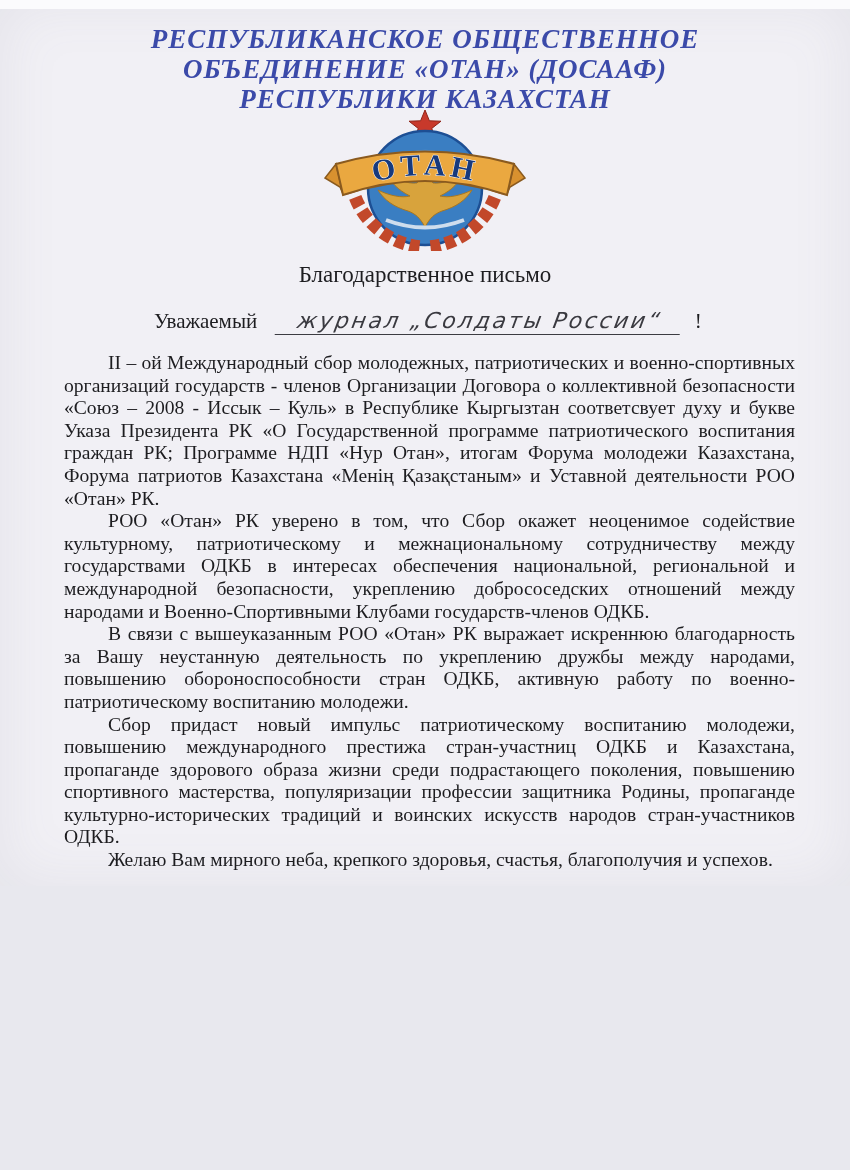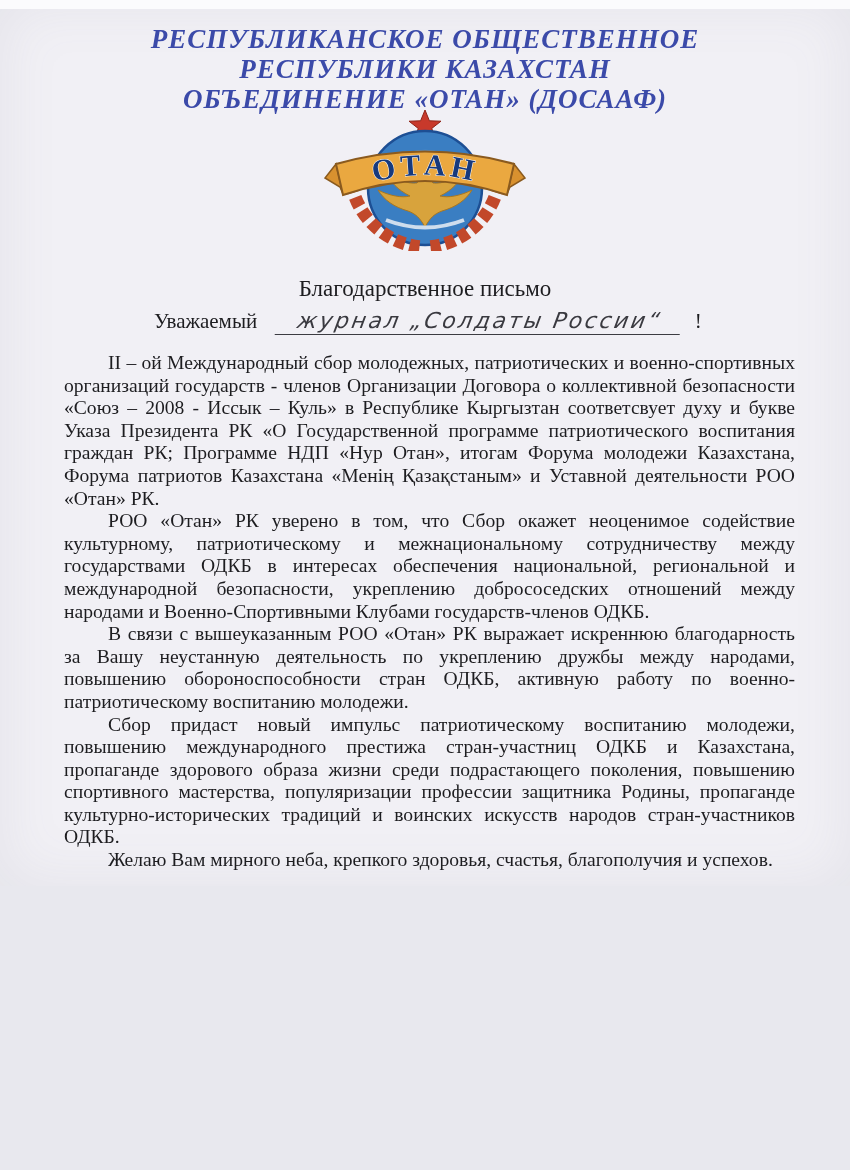--- a/index.html
+++ b/index.html
@@ -29,21 +29,21 @@
     letter-spacing:1px;
     color:#3b4aa9;
   }
   .logo-wrap{
     position:absolute;top:106px;left:50%;
     transform:translateX(-50%);
     width:210px;height:145px;
   }
   
   .title{
-    position:absolute;top:276px;left:0;right:0;
+    position:absolute;top:262px;left:0;right:0;
     text-align:center;
     font-size:23px;color:#1d1d20;
   }
   .salutation{
     position:absolute;top:308px;left:154px;right:56px;
     font-size:21px;color:#1d1d20;
     white-space:nowrap;
   }
   .hand{
     display:inline-block;
@@ -91,22 +91,22 @@
   }
 </style>
 </head>
 <body>
 
 <div class="page">
   <div class="scan-edge-top"></div>
 
   <div class="org-name">
     <div>РЕСПУБЛИКАНСКОЕ ОБЩЕСТВЕННОЕ</div>
+    <div>ОБЪЕДИНЕНИЕ «ОТАН»  (ДОСААФ)</div>
     <div>РЕСПУБЛИКИ КАЗАХСТАН</div>
-    <div>ОБЪЕДИНЕНИЕ «ОТАН»  (ДОСААФ)</div>
   </div>
 
   <div class="logo-wrap">
     <svg viewBox="0 0 210 145" width="210" height="145">
 
       <polygon points="105,4 109.4,14.8 121.0,15.2 111.8,22.4 115.2,33.6 105,27.0 94.8,33.6 98.2,22.4 89.0,15.2 100.6,14.8" fill="#c8392b" stroke="#8f2418" stroke-width="1"></polygon>
 
       <circle cx="105" cy="82" r="57" fill="#3a7ec2" stroke="#1d4f94" stroke-width="2.5"></circle>
       <path d="M57,74 A50,42 0 0 1 153,74 Q105,58 57,74 Z" fill="#5e97d0" opacity="0.75"></path>
 

